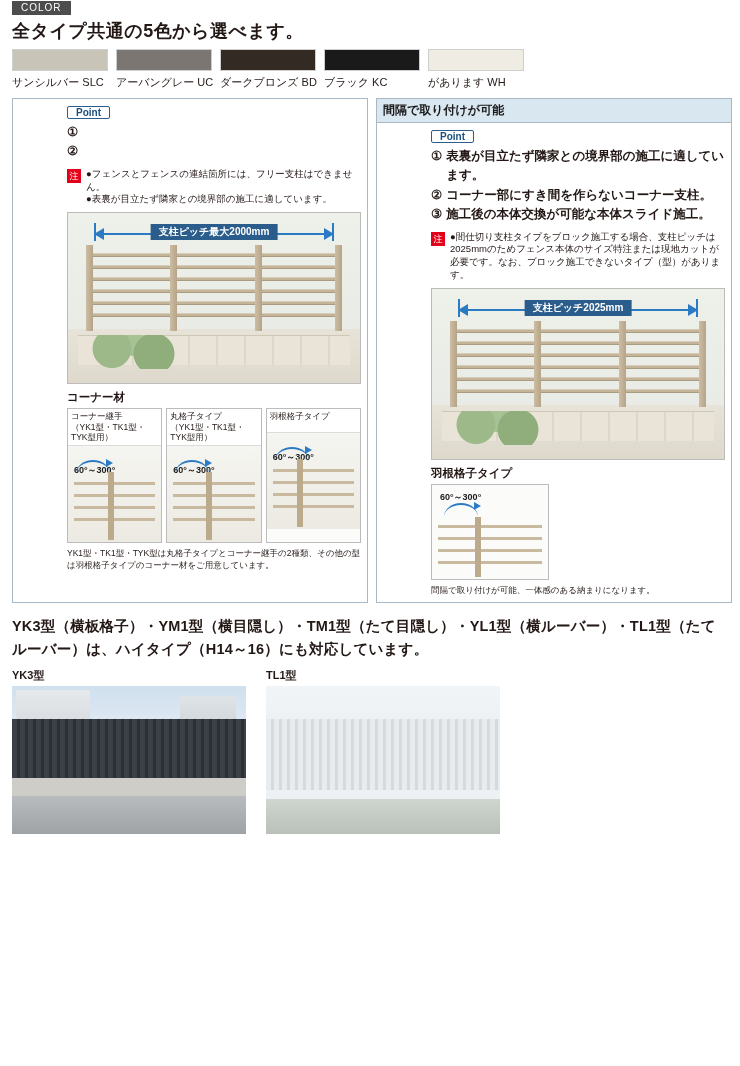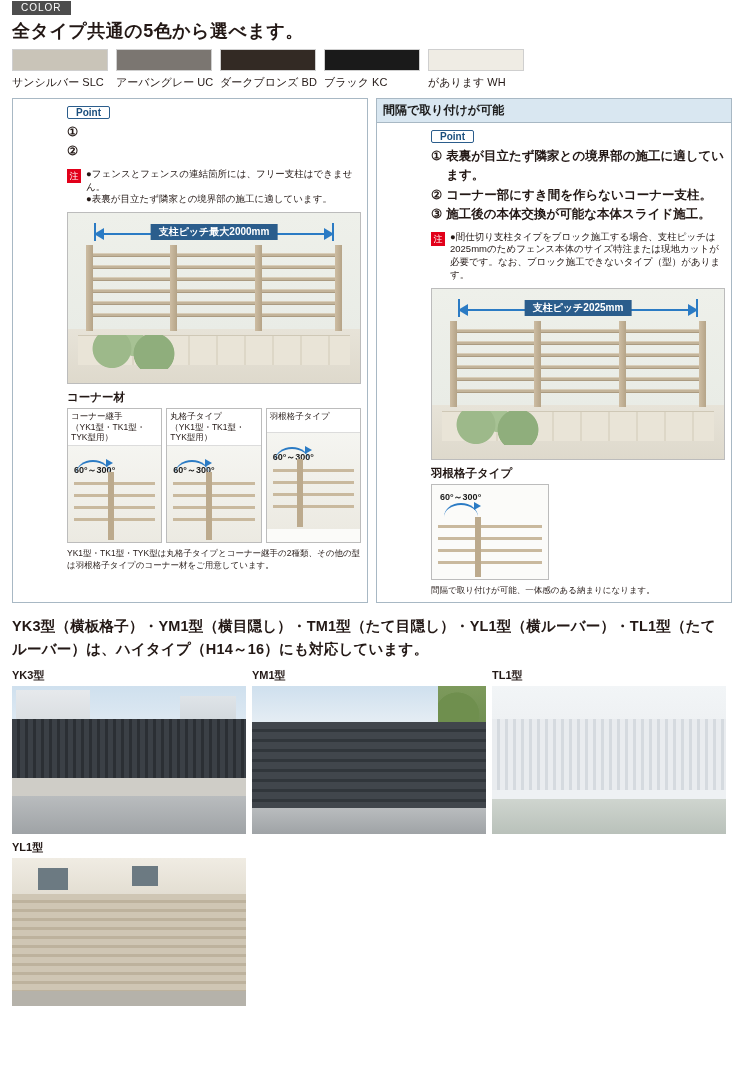--- a/index.html
+++ b/index.html
@@ -184,21 +184,21 @@
   
   .mid-head {
     margin:12px 4px 8px 4px;
     font-size:14.5px;
     font-weight:bold;
     line-height:1.55;
     letter-spacing:0.2px;
   }
 
   
-  .photo-grid { display:flex; flex-wrap:wrap; gap:6px; margin-left:4px; }
+  .photo-grid { display:flex; flex-wrap:wrap; gap:20px; margin-left:4px; }
   .photo-cell { width:234px; }
   .photo-cell .lbl { font-size:11px; font-weight:bold; margin-bottom:3px; }
   .ph { width:234px; height:148px; position:relative; overflow:hidden; background:#dfe3e6; }
 
   
   .ph-sky { position:absolute; left:0; right:0; top:0; height:46%;
             background:linear-gradient(#cfe0ee,#eaf0f5); }
   .ph-bld { position:absolute; top:4px; left:4px; width:74px; height:58px;
             background:linear-gradient(#e6e9ec,#cfd4d8); }
   .ph-bld2 { position:absolute; top:10px; right:10px; width:56px; height:48px;
@@ -450,46 +450,27 @@
       <div class="ph">
         <div class="ph-sky"></div>
         <div class="ph-bld"></div>
         <div class="ph-bld2"></div>
         <div class="ph-vert-fence"></div>
         <div class="ph-pave"></div>
         <div class="ph-road"></div>
       </div>
     </div>
 
-    <div class="photo-cell">
-      <div class="lbl">YM1型</div>
-      <div class="ph">
-        <div class="ph-sky" style="height:30%"></div>
-        <div class="ph-green"></div>
-        <div class="ph-slat-fence"></div>
-        <div class="ph-road" style="height:18%"></div>
-      </div>
-    </div>
 
 
     <div class="photo-cell">
       <div class="lbl">TL1型</div>
       <div class="ph" style="background:#eef1f3;">
         <div class="ph-sky" style="height:24%;background:linear-gradient(#f2f5f7,#eef1f3)"></div>
         <div class="ph-white-fence"></div>
         <div class="ph-grass" style="height:24%;background:linear-gradient(#cfd5cf,#b9c1ba)"></div>
       </div>
     </div>
 
-    <div class="photo-cell">
-      <div class="lbl">YL1型</div>
-      <div class="ph" style="background:#e8e4da;">
-        <div class="ph-house" style="height:26%"></div>
-        <div class="ph-win" style="left:26px;top:10px;width:30px;height:22px;"></div>
-        <div class="ph-win" style="left:120px;top:8px;width:26px;height:20px;"></div>
-        <div class="ph-louver-fence" style="bottom:8%;height:68%"></div>
-        <div class="ph-road" style="height:10%;background:#b5b2aa"></div>
-      </div>
-    </div>
 
   </div>
 
 </div>
 
 </body></html>

